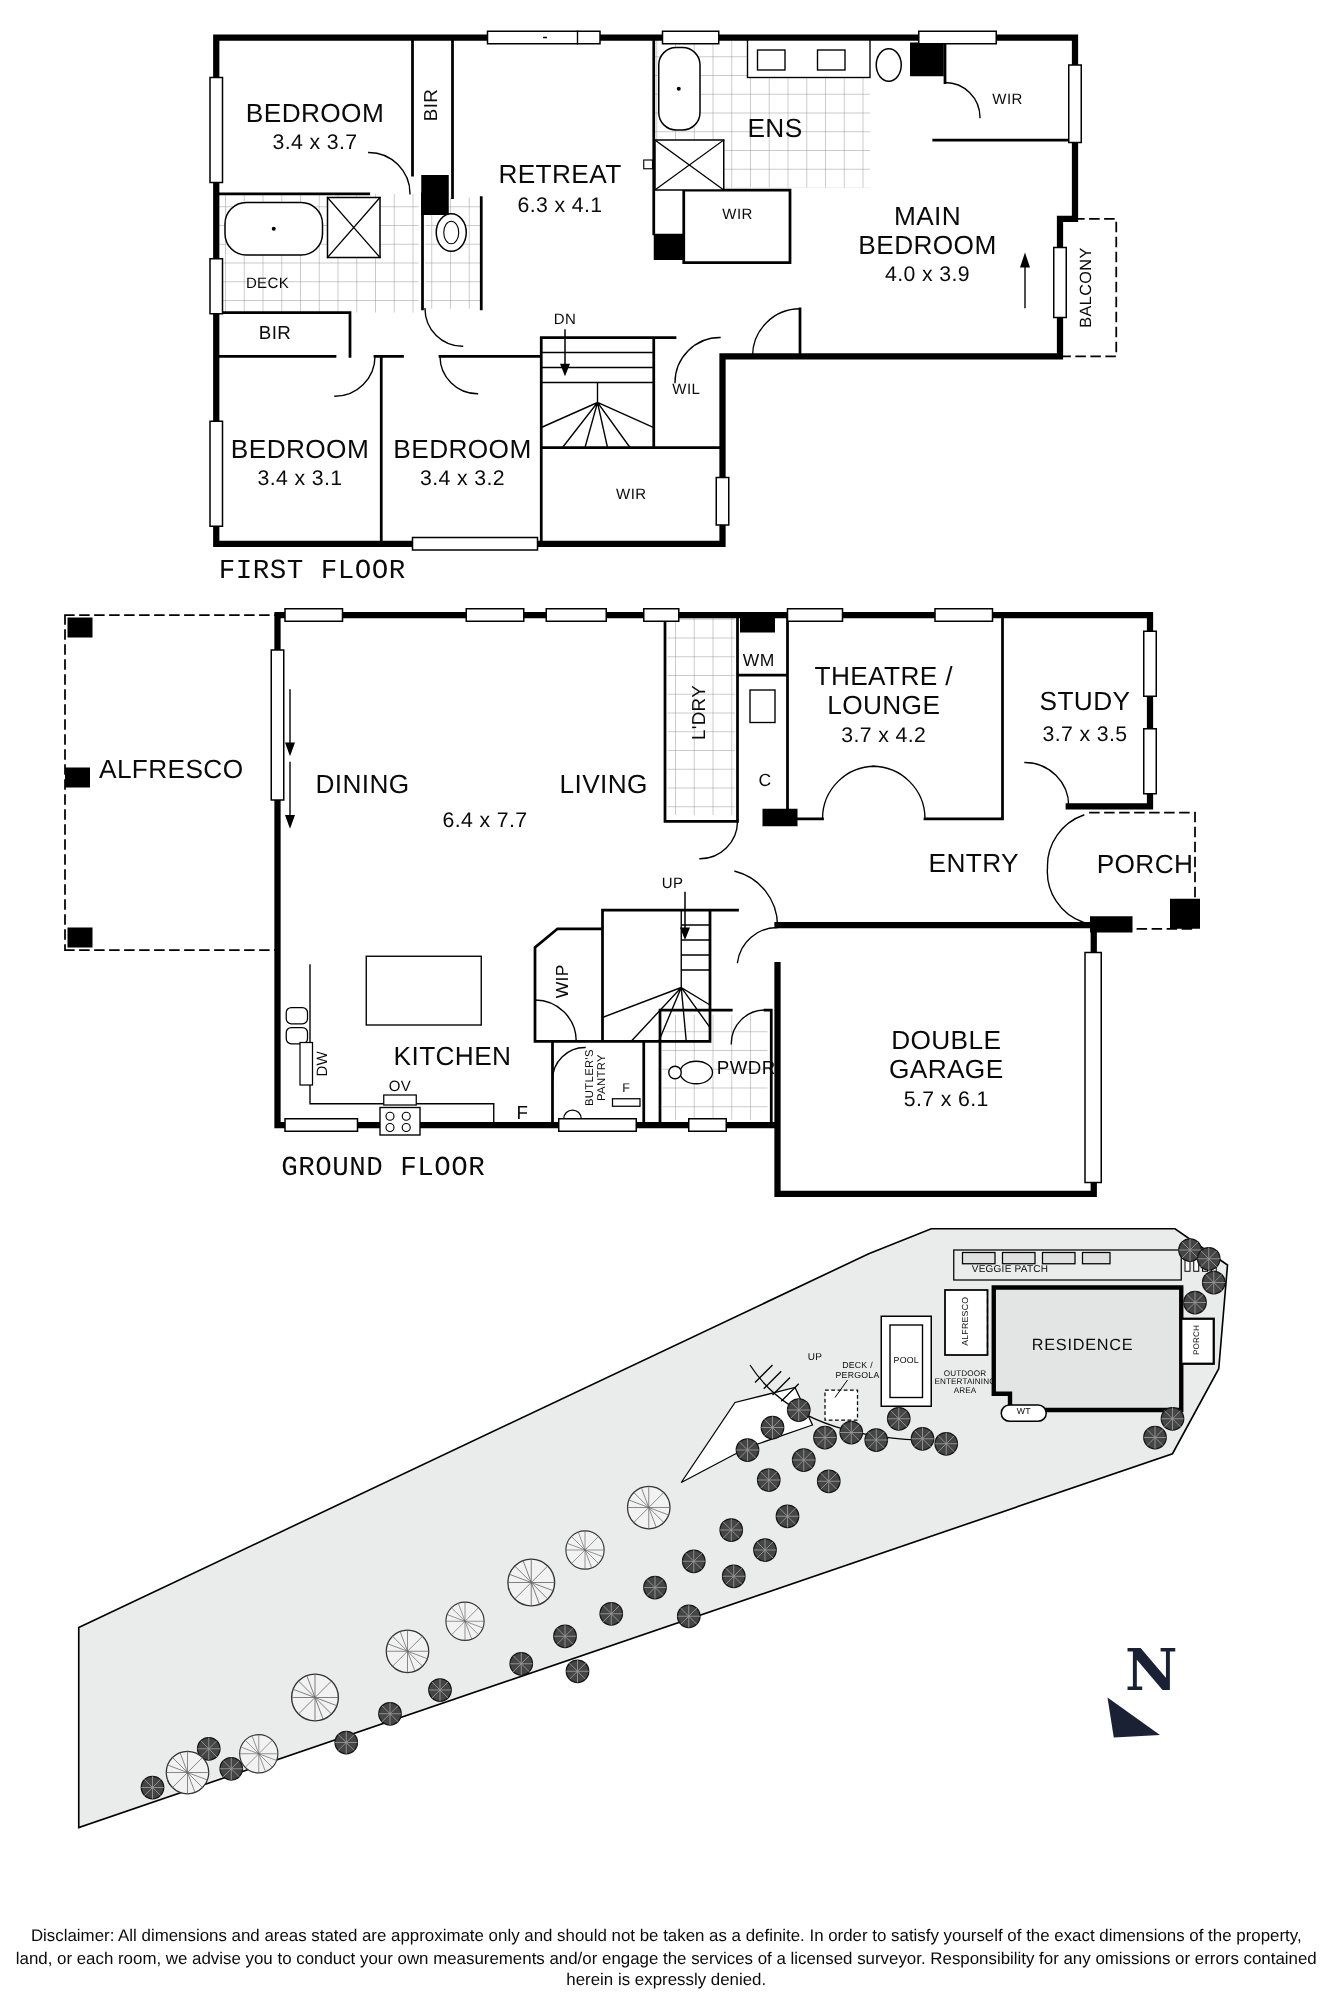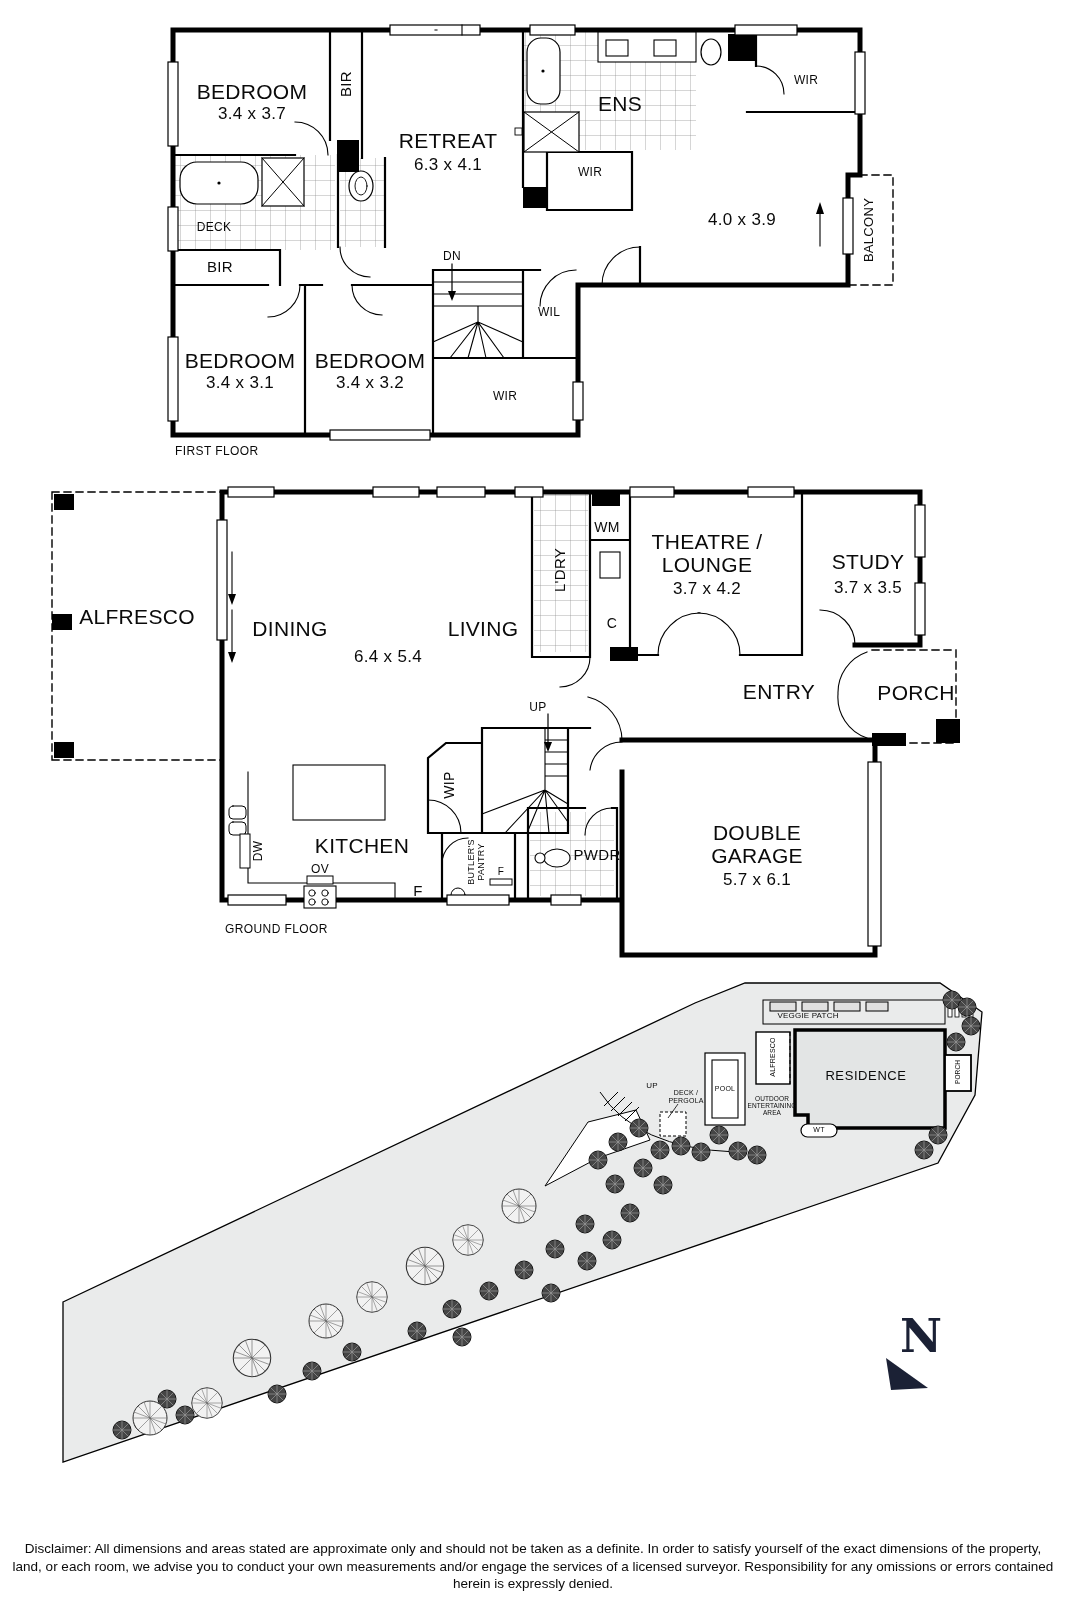--- a/index.html
+++ b/index.html
@@ -8,21 +8,21 @@
   svg{position:absolute;left:0;top:0;}
   .lbl{position:absolute;transform:translate(-50%,-50%);text-align:center;
        white-space:nowrap;line-height:1.08;letter-spacing:.3px;}
   .v{transform:translate(-50%,-50%) rotate(-90deg);}
   .wrap{white-space:normal;}
   .room{font-size:21px;}
   .dims{font-size:17px;}
   .md{font-size:12px;}
   .sm{font-size:15px;}
   .xs{font-size:12px;}
-  .cap{position:absolute;transform:none;font-size:12px;letter-spacing:.4px;}
+  .cap{position:absolute;transform:none;font-size:22px;letter-spacing:.4px;font-family:Liberation Mono, monospace;}
   .s8{font-size:8px;letter-spacing:.2px;}
   .s7{font-size:7px;letter-spacing:.2px;}
   .s65{font-size:6.5px;letter-spacing:.1px;}
   .s13{font-size:13px;letter-spacing:.6px;}
   .compass{position:absolute;transform:translate(-50%,-50%);
            font-family:"DejaVu Serif",serif;font-size:46px;font-weight:600;}
   .disc{position:absolute;left:533px;width:1044px;transform:translateX(-50%);
         text-align:center;font-size:13.5px;line-height:1.3;}
 </style>
 </head>
@@ -265,36 +265,37 @@
 </svg>
 
 <div class="lbl room" style="left:252px;top:92px">BEDROOM</div>
 <div class="lbl dims" style="left:252px;top:114px">3.4 x 3.7</div>
 <div class="lbl sm v" style="left:346px;top:84px">BIR</div>
 <div class="lbl room" style="left:448px;top:141px">RETREAT</div>
 <div class="lbl dims" style="left:448px;top:165px">6.3 x 4.1</div>
 <div class="lbl room" style="left:620px;top:104px">ENS</div>
 <div class="lbl md" style="left:590px;top:172px">WIR</div>
 <div class="lbl md" style="left:806px;top:80px">WIR</div>
+<div class="lbl room wrap" style="left:742px;top:186px;width:160px">MAIN BEDROOM</div>
 <div class="lbl dims" style="left:742px;top:220px">4.0 x 3.9</div>
 <div class="lbl v" style="left:869px;top:230px;font-size:13px">BALCONY</div>
 <div class="lbl md" style="left:214px;top:227px">DECK</div>
 <div class="lbl sm" style="left:220px;top:267px">BIR</div>
 <div class="lbl xs" style="left:452px;top:256px">DN</div>
 <div class="lbl md" style="left:549px;top:312px">WIL</div>
 <div class="lbl room" style="left:240px;top:361px">BEDROOM</div>
 <div class="lbl dims" style="left:240px;top:383px">3.4 x 3.1</div>
 <div class="lbl room" style="left:370px;top:361px">BEDROOM</div>
 <div class="lbl dims" style="left:370px;top:383px">3.4 x 3.2</div>
 <div class="lbl md" style="left:505px;top:396px">WIR</div>
 <div class="cap" style="left:175px;top:444px">FIRST FLOOR</div>
 
 <div class="lbl room" style="left:137px;top:617px">ALFRESCO</div>
 <div class="lbl room" style="left:290px;top:629px">DINING</div>
-<div class="lbl dims" style="left:388px;top:657px">6.4 x 5.4</div>
+<div class="lbl dims" style="left:388px;top:657px">6.4 x 7.7</div>
 <div class="lbl room" style="left:483px;top:629px">LIVING</div>
 <div class="lbl sm v" style="left:560px;top:570px">L'DRY</div>
 <div class="lbl" style="left:607px;top:528px;font-size:14px">WM</div>
 <div class="lbl" style="left:612px;top:624px;font-size:14px">C</div>
 <div class="lbl room wrap" style="left:707px;top:554px;width:132px">THEATRE / LOUNGE</div>
 <div class="lbl dims" style="left:707px;top:589px">3.7 x 4.2</div>
 <div class="lbl room" style="left:868px;top:562px">STUDY</div>
 <div class="lbl dims" style="left:868px;top:588px">3.7 x 3.5</div>
 <div class="lbl room" style="left:779px;top:692px">ENTRY</div>
 <div class="lbl room" style="left:916px;top:693px">PORCH</div>

